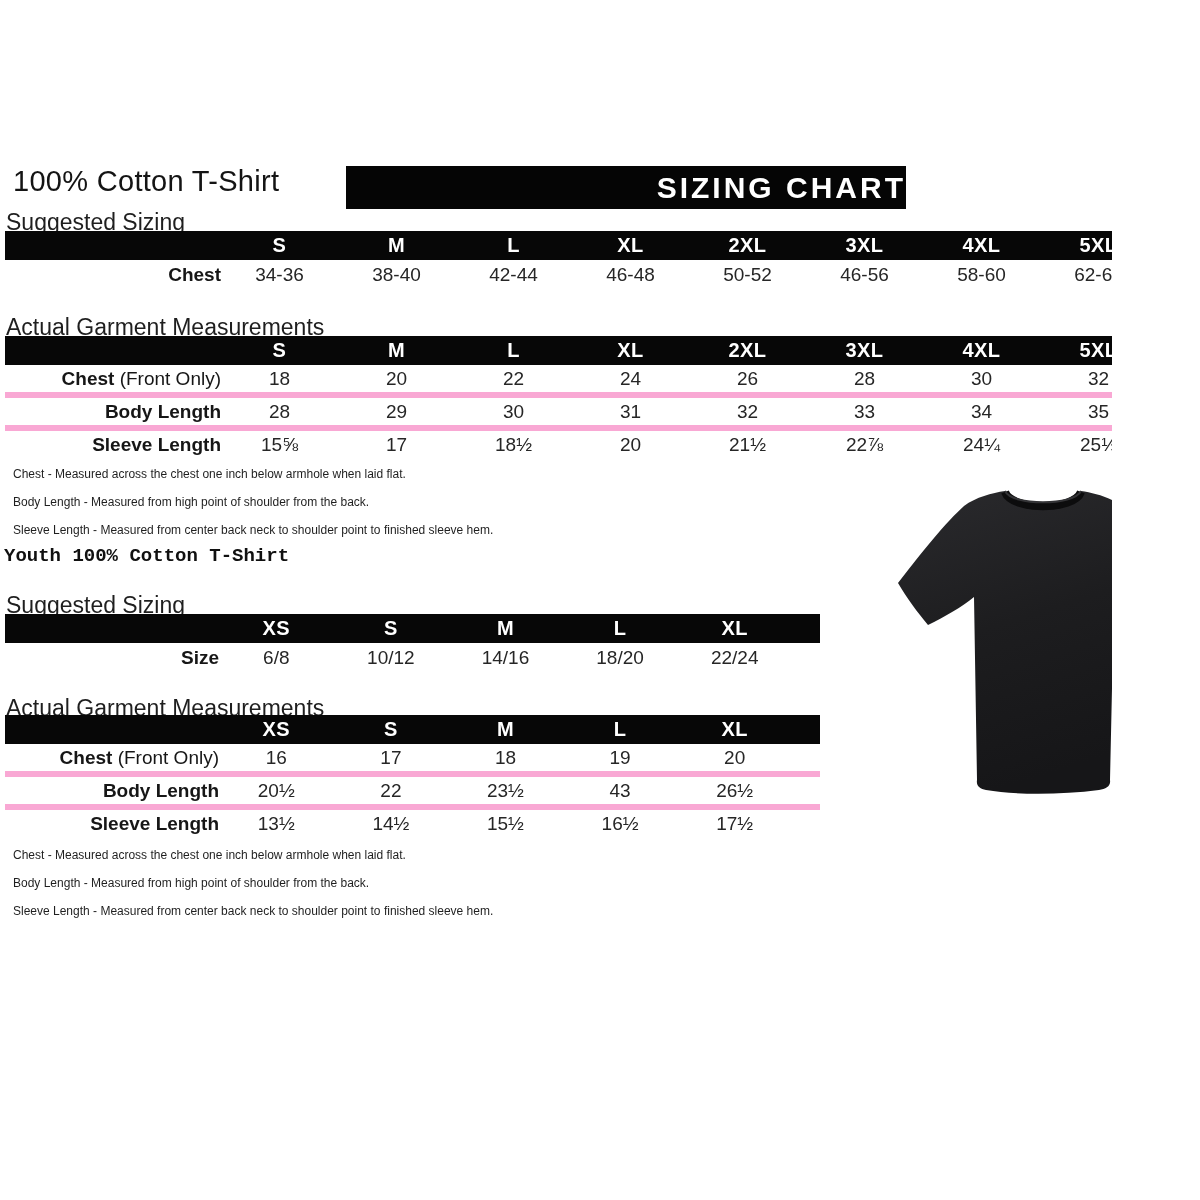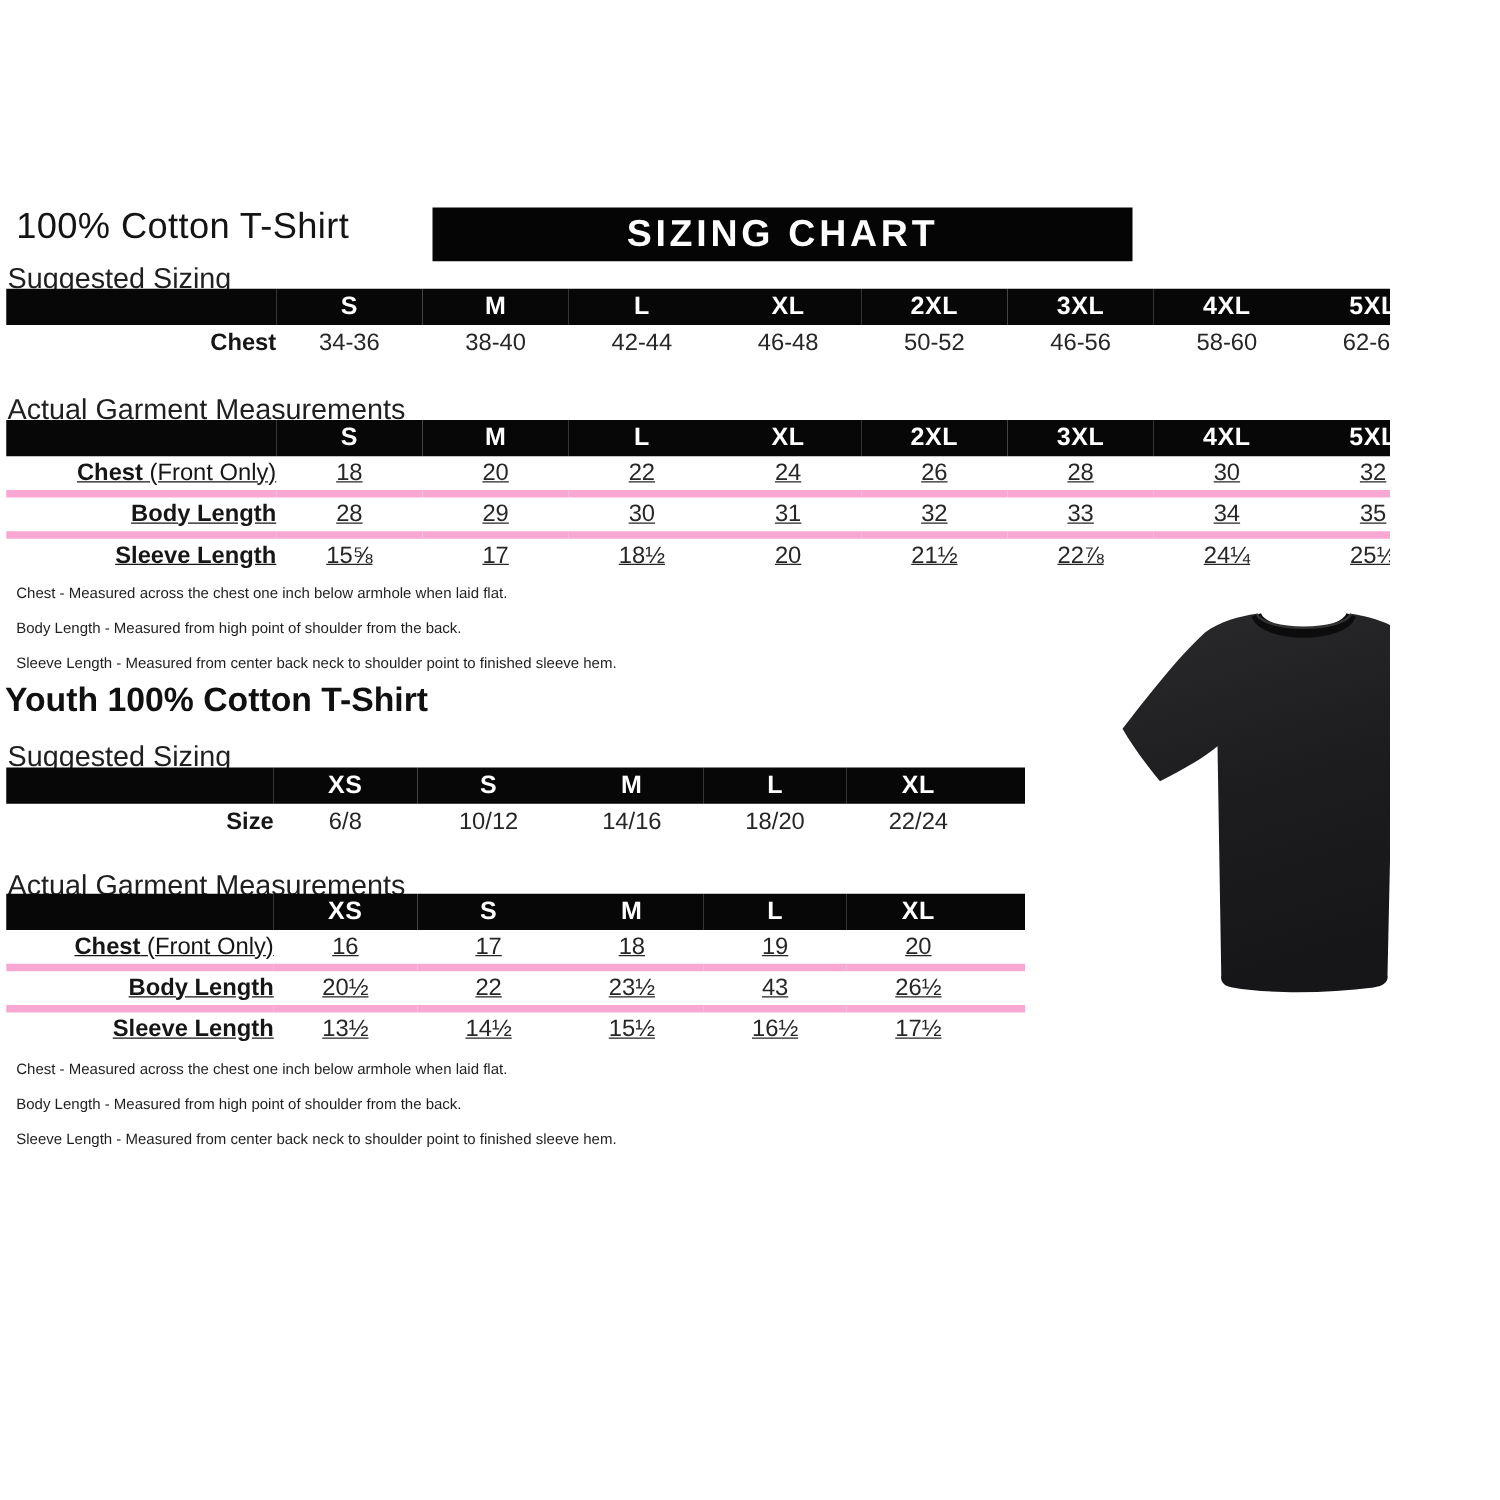--- a/index.html
+++ b/index.html
@@ -3,43 +3,43 @@
 <meta charset="utf-8">
 <style>
   html,body { margin:0; padding:0; background:#ffffff; }
   .canvas {
     position:relative; width:1112px; height:1200px; background:#ffffff;
     font-family:"Liberation Sans", sans-serif; color:#1c1c1c; overflow:hidden;
   }
   .abs { position:absolute; }
   .title { font-size:29px; font-weight:normal; margin:0; color:#141414; letter-spacing:0.3px; }
   .banner {
-    background:#050505; color:#ffffff; text-align:center; font-weight:bold;
+    background:#050505; color:#ffffff; text-align:right; font-weight:bold;
     font-size:30px; letter-spacing:3px; height:43px; line-height:44px;
   }
   .slabel { font-size:23px; color:#1f1f1f; }
   table.bar-table { border-collapse:collapse; table-layout:fixed; position:absolute; left:5px; }
   .bar-table thead th {
     background:#070707; color:#ffffff; font-size:20px; font-weight:bold;
     height:29px; padding:0; text-align:center; letter-spacing:0.5px;
   }
   .bar-table tbody td { font-size:19px; text-align:center; height:29px; padding:0; color:#262626; }
   .bar-table .rowlabel { text-align:right; padding-left:12px; }
   .bar-table tbody td.rowlabel { font-size:19px; color:#161616; }
   .bar-table tbody td.rowlabel b { font-weight:bold; }
   .adult-t { width:1168px; }
   .adult-t .rowlabel { width:204px; }
   .adult-t .spacer { width:16px; }
   .youth-t { width:815px; }
   .youth-t .rowlabel { width:202px; }
   .youth-t .spacer { width:28px; }
   .measure tbody tr:nth-child(n+2) td { border-top:6px solid #f9a8d4; }
-  .measure tbody td { height:27px;text-decoration:underline; }
+  .measure tbody td { height:27px; }
   .notes p { margin:0; font-size:12px; line-height:28px; color:#1f1f1f; }
-  .youth-title { font-size:27px; font-weight:bold; margin:0; color:#101010; }
+  .youth-title { font-size:19px; font-weight:bold; margin:0; color:#101010;font-family:Liberation Mono, monospace; }
   .tshirt-wrap { width:302px; height:322px; }
 </style>
 </head>
 <body>
 
 <div class="canvas">
 
   <h1 class="abs title" style="left:13px; top:165px;">100% Cotton T-Shirt</h1>
 
   <div class="abs banner" style="left:346px; top:166px; width:560px;">

